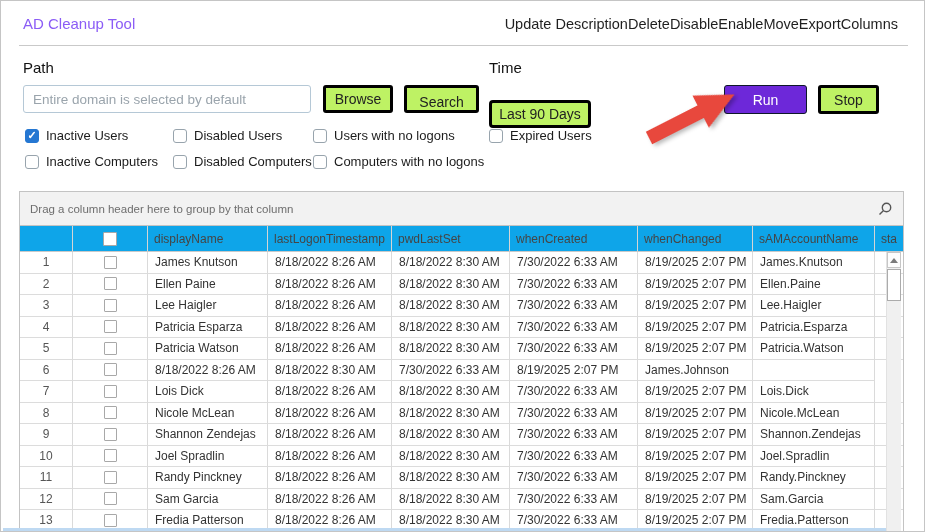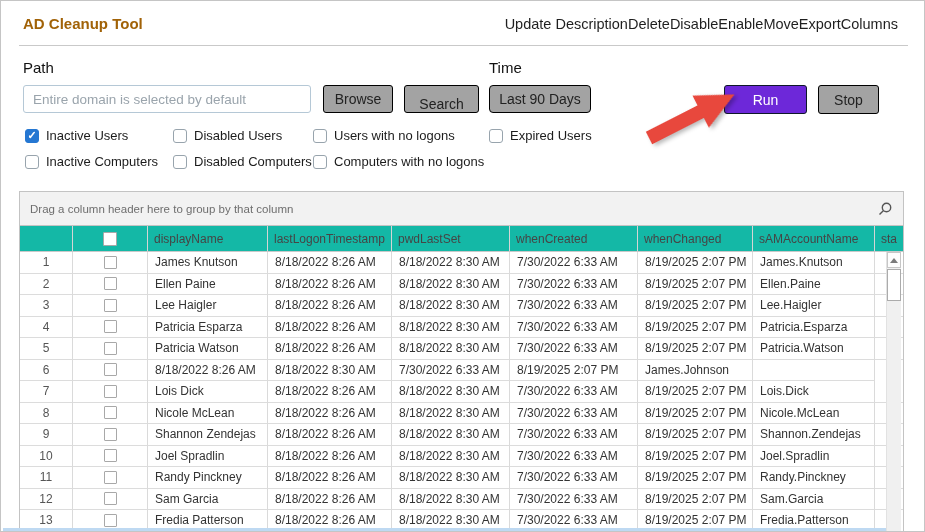--- a/index.html
+++ b/index.html
@@ -3,43 +3,43 @@
 <meta charset="utf-8">
 <style>
   * { margin:0; padding:0; box-sizing:border-box; }
   html,body { background:#fff; }
   body { font-family:"Liberation Sans", sans-serif; }
   #app {
     position:relative; width:925px; height:532px; background:#fff;
     border:1px solid #c5c5c5; overflow:hidden;
   }
   
-  .titlebar-title { position:absolute; left:22px; top:14px; font-size:15px; color:#a16207;font-weight:bold; }
+  .titlebar-title { position:absolute; left:22px; top:14px; font-size:15px; color:#8b5cf6; }
   .menu { position:absolute; right:26px; top:15px; display:flex; }
   .menu-item { font-size:14.5px; color:#1f1f1f; cursor:default; white-space:nowrap; }
   .title-divider { position:absolute; left:18px; right:16px; top:44px; height:1px; background:#c9c9c9; }
   
   .section-label { position:absolute; top:58px; font-size:15px; color:#111; }
   #path-label { left:22px; }
   #time-label { left:488px; }
   
   .ctl { position:absolute; top:84px; height:28px; font-size:14px; }
   .path-input {
     left:22px; width:288px; border:1px solid #b5c8d6; border-radius:3px;
     padding:0 9px; color:#333; outline:none; font-family:inherit; font-size:13.5px;
   }
   .path-input::placeholder { color:#9aa4ac; }
   .btn {
     display:flex; align-items:center; justify-content:center;
-    background:#a3a3a3; border:1px solid #000000; border-radius:3px;
+    background:#bef264; border:3px solid #000000; border-radius:3px;
     color:#222; cursor:pointer;
   }
   #browse-btn { left:322px; width:70px; }
   #search-btn { left:403px; width:75px;align-items:flex-end; }
-  #time-select { left:488px; width:102px; border-radius:4px; }
+  #time-select { left:488px; width:102px; border-radius:4px;margin-top:15px; }
   #run-btn { left:723px; width:83px; height:29px; background:#6d28d9; border:1px solid #0f172a; color:#fff; }
   #stop-btn { left:817px; width:61px; height:29px; }
   
   .filter-row { position:absolute; left:24px; display:flex; align-items:flex-end; }
   #filter-row-1 { top:127px; }
   #filter-row-2 { top:153px; }
   .filter-item { display:flex; align-items:center; gap:7px; cursor:pointer; }
   .fw0 { width:148px; } .fw1 { width:140px; } .fw2 { width:176px; }
   .cb {
     width:14px; height:14px; border:1px solid #98a4ad; border-radius:3px;
@@ -59,21 +59,21 @@
     border:1px solid #c3c3c3; background:#fff; overflow:hidden;
     font-size:12px;
   }
   .group-panel {
     height:34px; background:#f2f2f2; border-bottom:1px solid #c3c3c3;
     display:flex; align-items:center; padding:0 10px; color:#6e6e6e;
     font-size:11.5px; position:relative;
   }
   .group-panel-search { position:absolute; right:6px; top:5px; width:24px; height:24px; display:flex; align-items:center; justify-content:center; cursor:pointer; }
   .gridrow { display:grid; grid-template-columns:53px 75px 120px 124px 118px 128px 115px 122px 30px; }
-  .header-row { height:26px; background:#14b8a6; border-bottom:1px solid #c9c9c9; }
+  .header-row { height:26px; background:#0ea5e9; border-bottom:1px solid #c9c9c9; }
   .header-cell {
     display:flex; align-items:center; padding:0 6px; color:#454545;
     border-right:1px solid #d5d5d5; overflow:hidden; white-space:nowrap; cursor:pointer;
   }
   .header-cell.center { justify-content:center; }
   .data-row { height:21.5px; background:#fff; }
   .cell {
     display:flex; align-items:center; padding:0 7px; color:#333;
     border-right:1px solid #dadada; border-bottom:1px solid #dcdcdc;
     overflow:hidden; white-space:nowrap;

